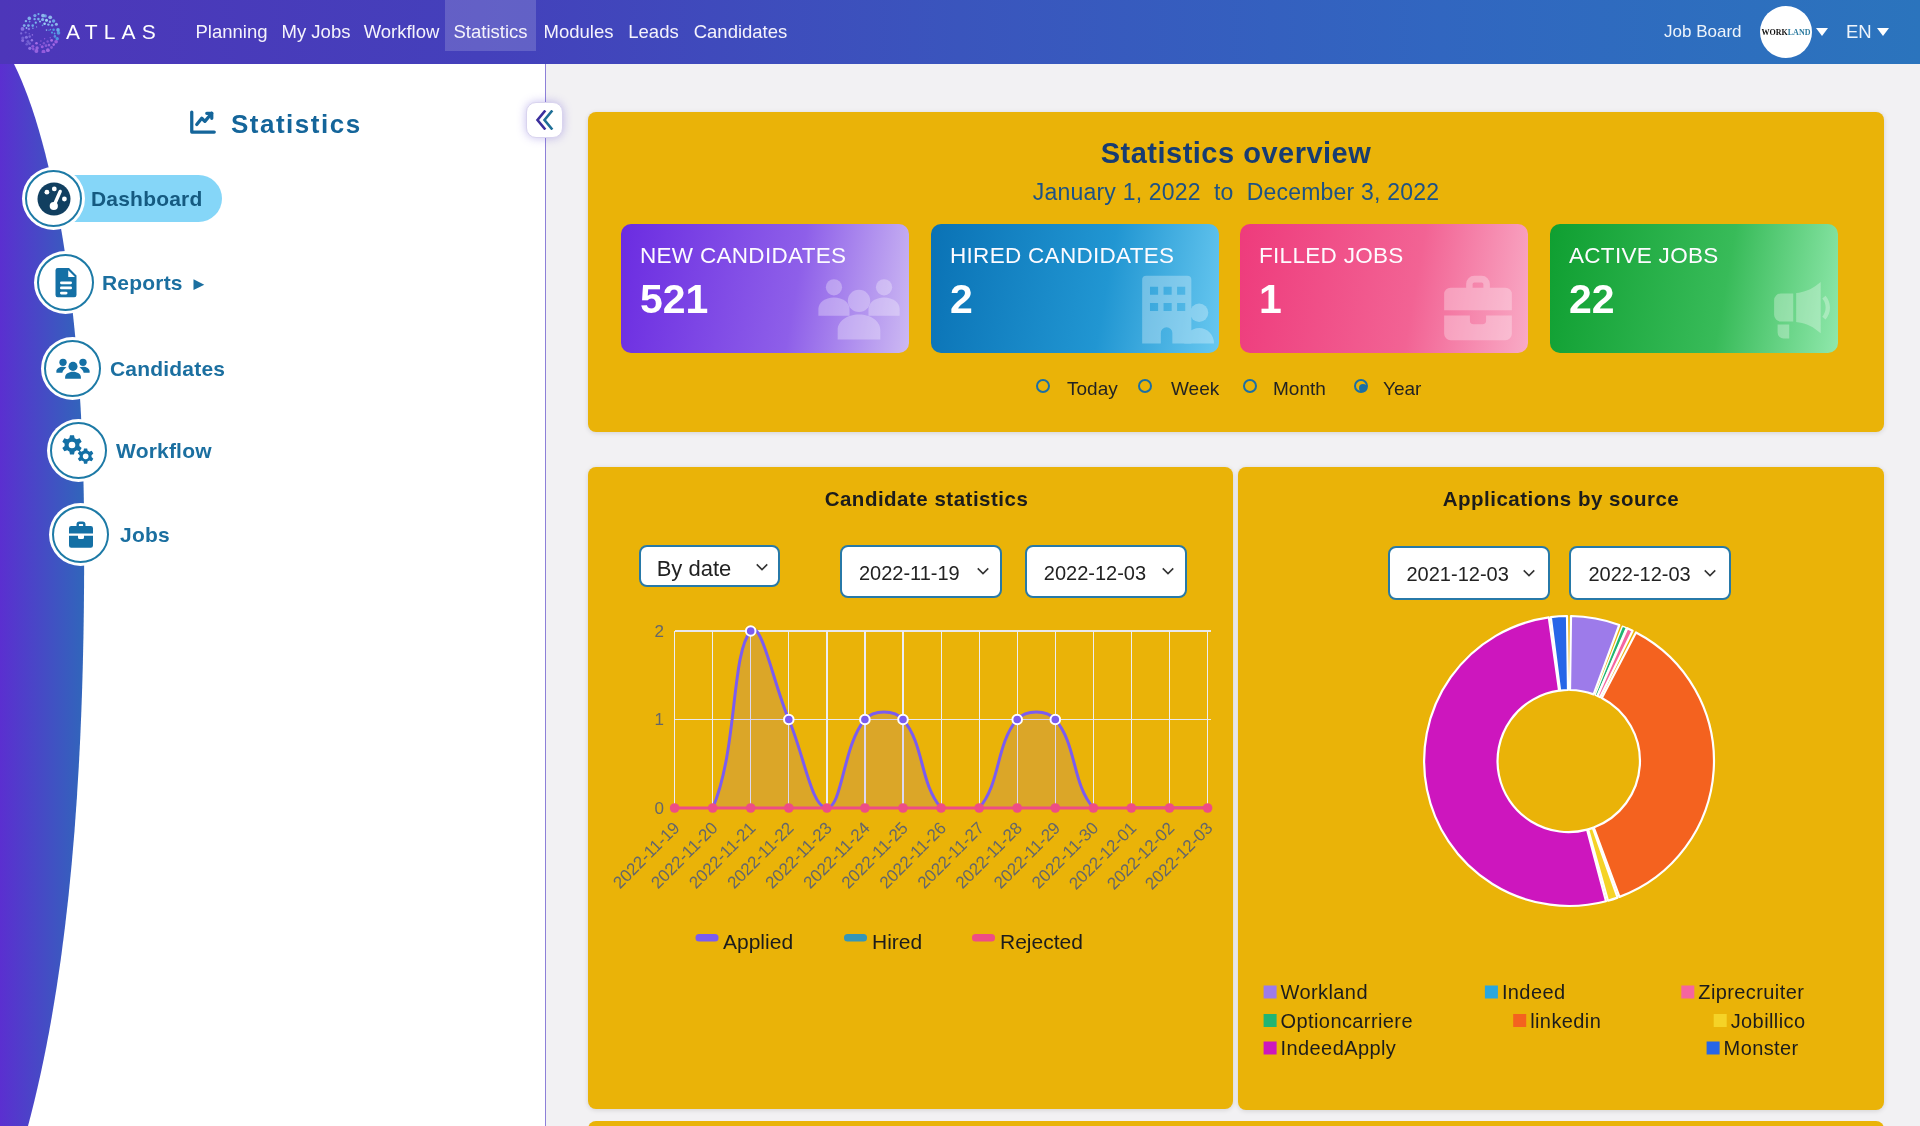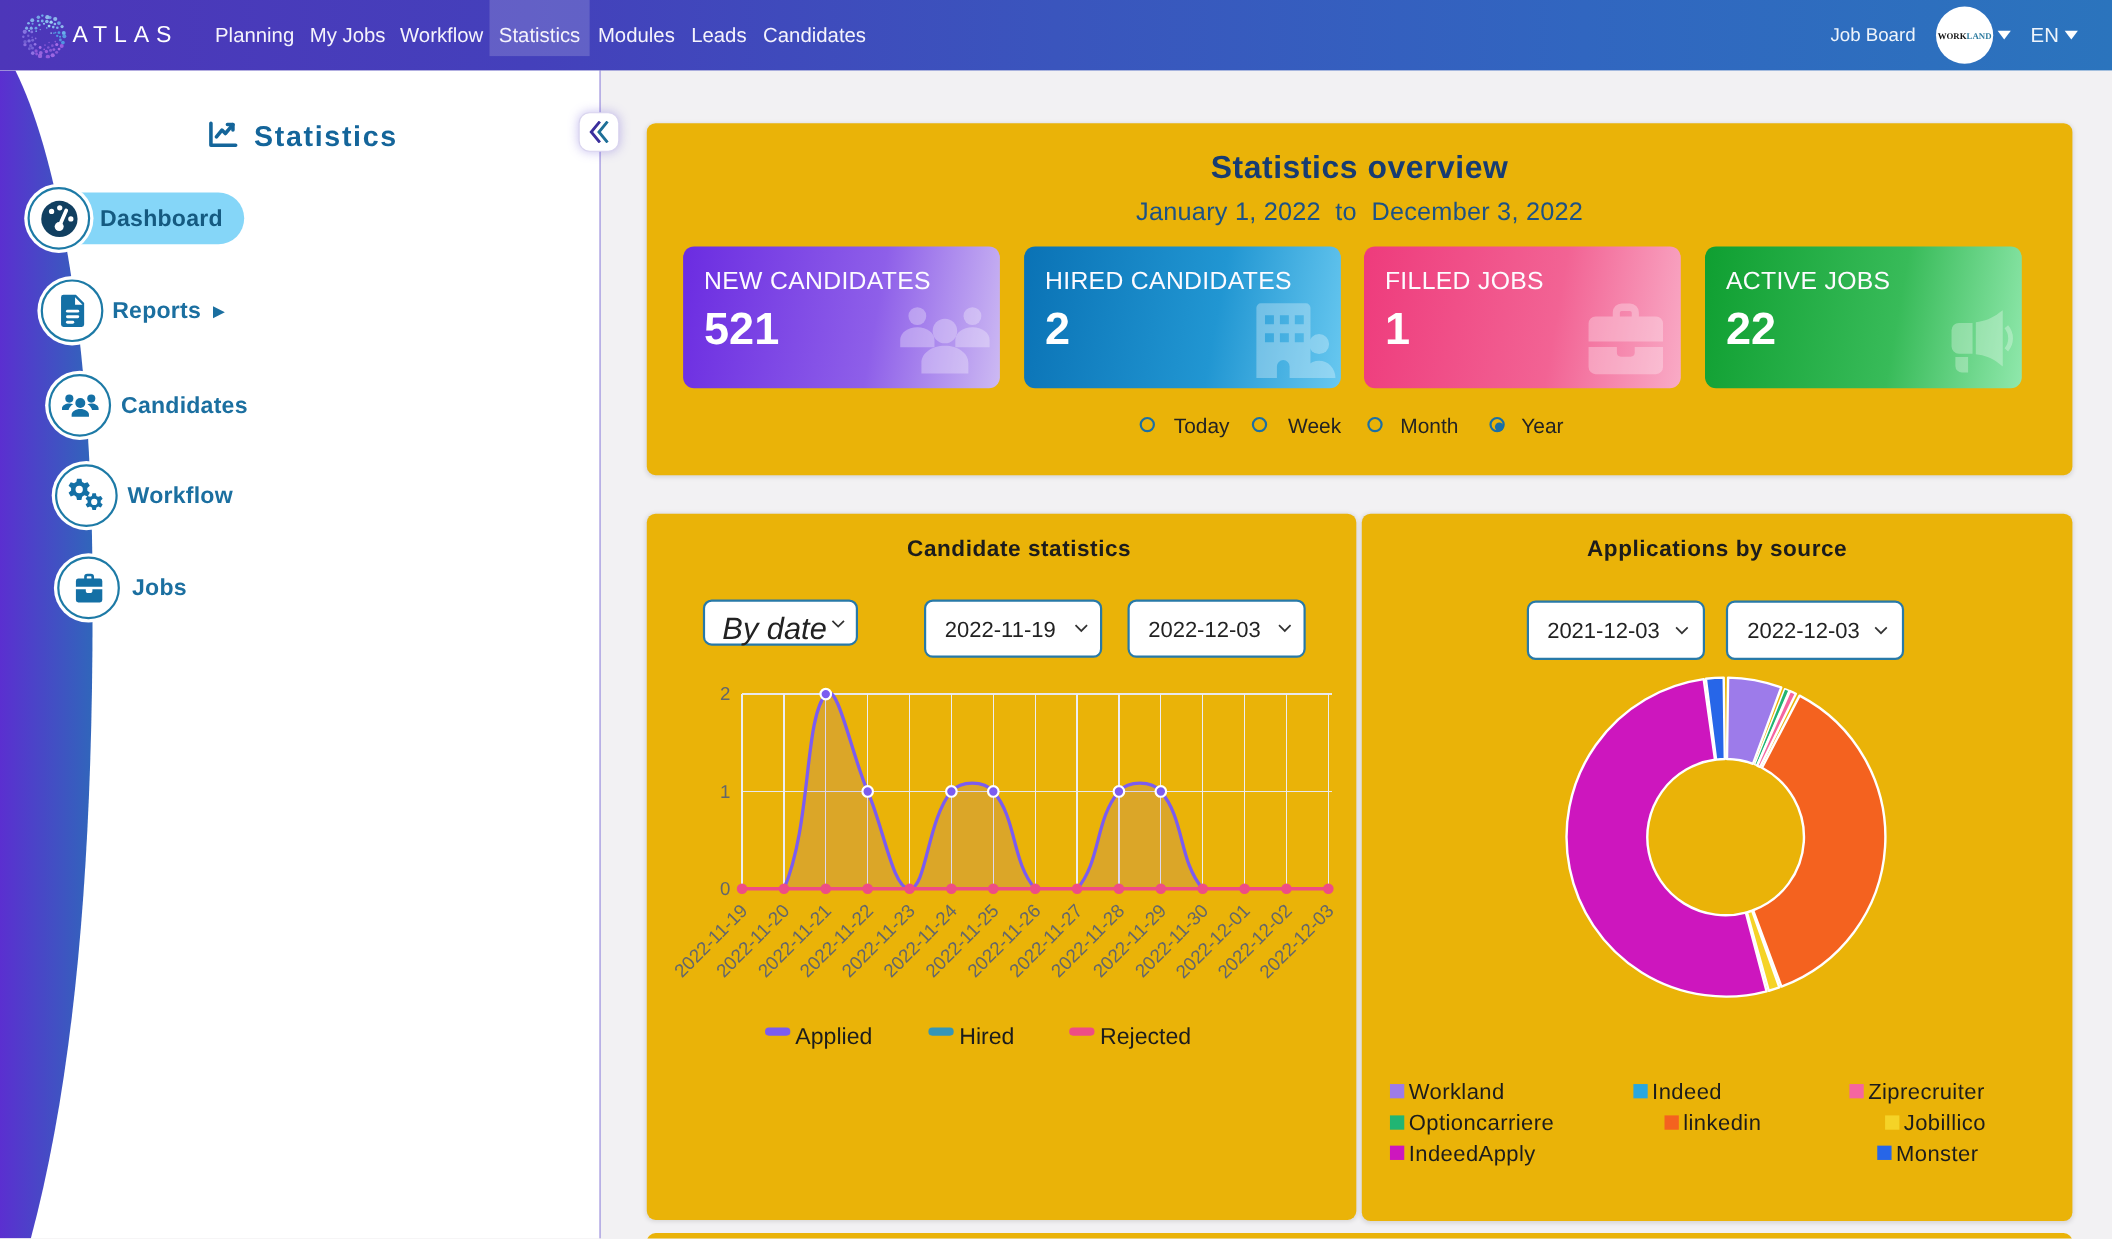--- a/index.html
+++ b/index.html
@@ -269,21 +269,21 @@
     <div class="radio" style="left:655px;"></div>
       <div class="radio-lbl" style="left:685px;">Month</div>
     <div class="radio sel" style="left:765.5px;"></div>
       <div class="radio-lbl" style="left:795px;">Year</div>
   </div>
 </div>
 
 <div class="card" style="left:588px; top:467px; width:645px; height:642px;padding-left:16px;">
   <div class="chart-title" style="top:20px;">Candidate statistics</div>
   <div class="ddl" style="left:50.7px; top:77.5px; width:141px; height:42px;">
-      <span style="position:absolute; left:16px; top:9px; font-size:28px;font-style:italic;">By date</span>
+      <span style="position:absolute; left:16px; top:9px; font-size:22px;">By date</span>
       <svg class="chev" width="14" height="14" viewBox="0 0 16 16" style="margin-top:-6px; right:9px;">
         <path d="M2,5 L8,11 L14,5" stroke="#333" stroke-width="1.8" fill="none"></path>
       </svg>
     </div>
   <div class="ddl" style="left:251.9px; top:77.5px; width:162px; height:53.5px;">
       <span style="position:absolute; left:17px; top:15px; font-size:20px;">2022-11-19</span>
       <svg class="chev" width="14" height="14" viewBox="0 0 16 16" style="right:10px; margin-top:-7px;">
         <path d="M2,5 L8,11 L14,5" stroke="#333" stroke-width="1.8" fill="none"></path>
       </svg>
     </div>

